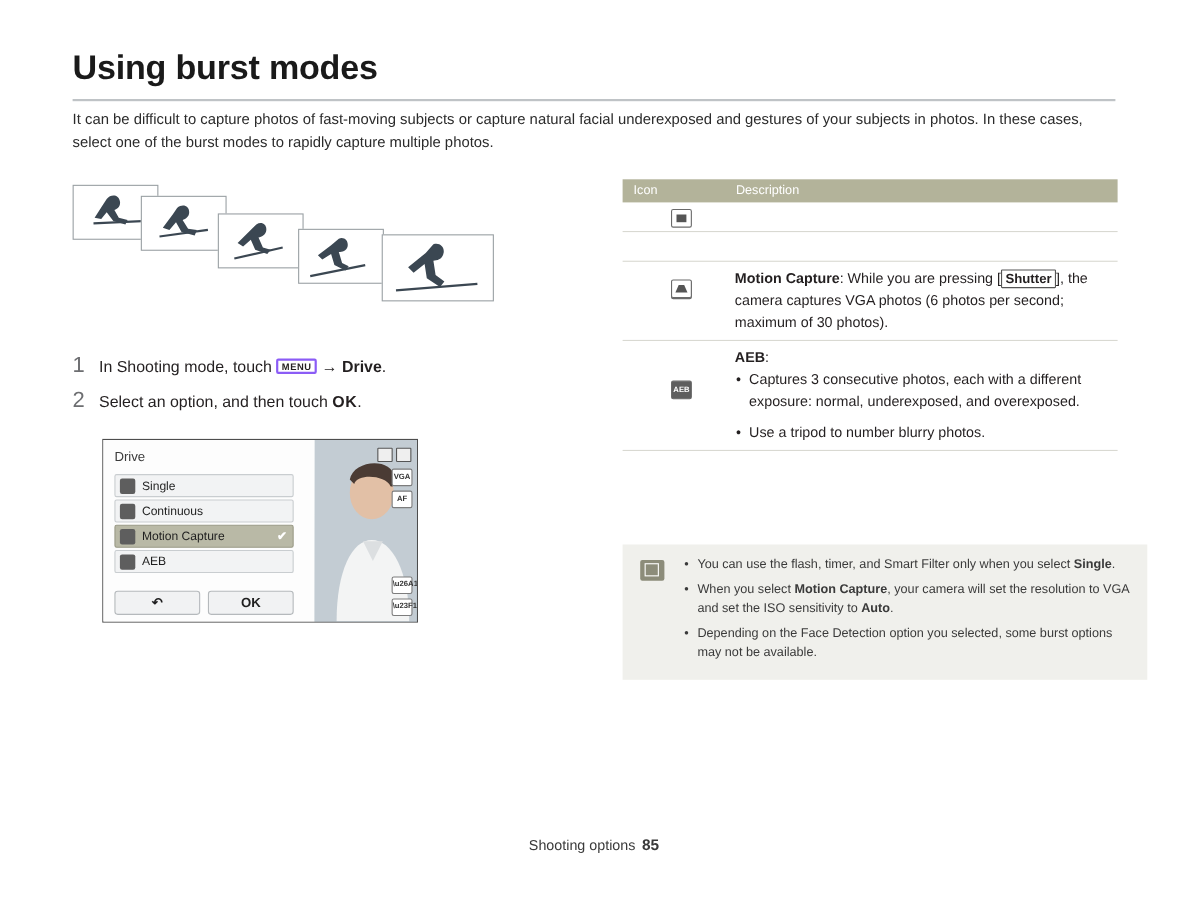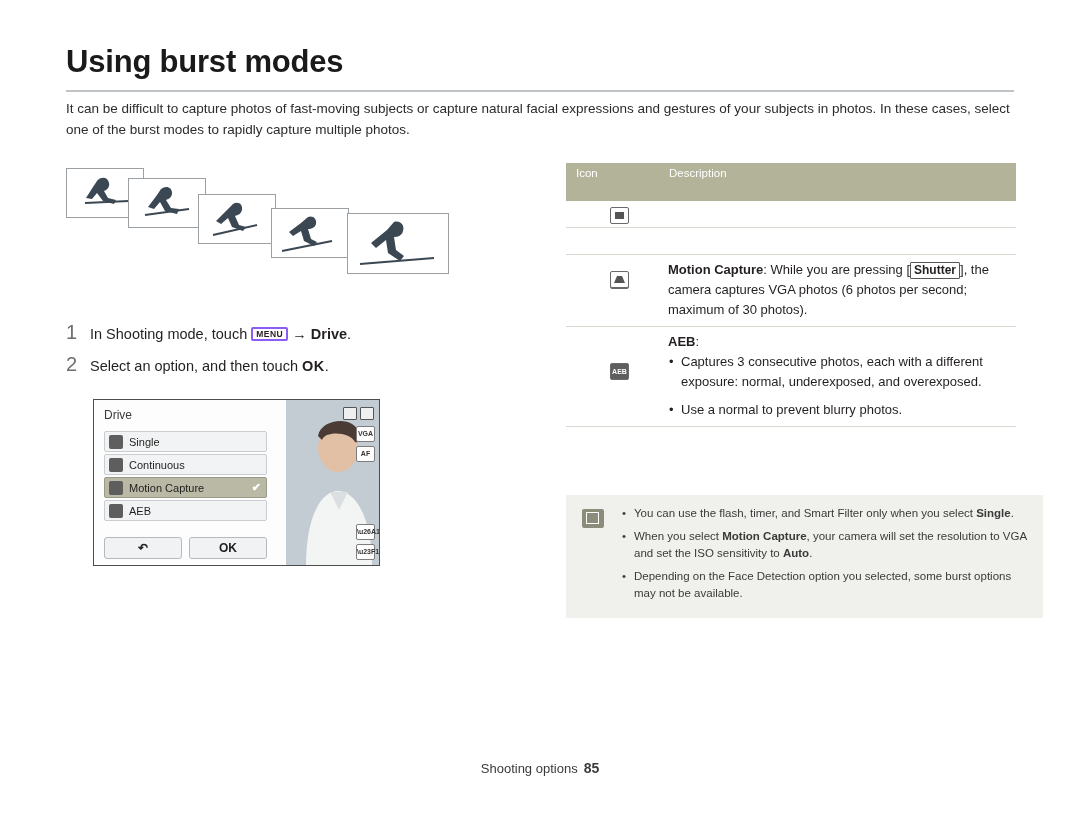--- a/index.html
+++ b/index.html
@@ -207,21 +207,21 @@
   }
 
   
   .table {
     position: absolute;
     left: 566px;
     top: 163px;
     width: 450px;
   }
   .thead {
-    height: 38px;
+    height: 21px;
     background: #b3b39a;
     position: relative;
     color: #ffffff;
     font-size: 11.5px;
   }
   .thead .th-icon { position: absolute; left: 10px; top: 4px; }
   .thead .th-desc { position: absolute; left: 103px; top: 4px; }
   .trow {
     position: relative;
     border-bottom: 1px solid #d9d9d2;
@@ -324,21 +324,21 @@
   }
 </style>
 </head>
 <body>
 
 <div class="page">
 
   <div class="title">Using burst modes</div>
   <div class="title-rule"></div>
 
-  <div class="intro">It can be difficult to capture photos of fast-moving subjects or capture natural facial expressions and gestures of your subjects in photos. In these cases, select one of the burst modes to rapidly capture multiple photos.</div>
+  <div class="intro">It can be difficult to capture photos of fast-moving subjects or capture natural facial underexposed and gestures of your subjects in photos. In these cases, select one of the burst modes to rapidly capture multiple photos.</div>
 
   <div class="filmstrip">
     <div class="frame" style="left:0px; top:8px; width:76px; height:48px;">
       <svg width="76" height="48" viewBox="0 0 76 48">
         <path d="M18 34 L62 32" stroke="#3b4752" stroke-width="2" fill="none"></path>
         <path d="M30 12 c4 -5 11 -4 12 2 c1 4 -2 7 -5 8 l4 7 l8 2 l-2 4 l-11 -3 l-6 -8 l-5 6 l-6 -1 l7 -11 z" fill="#3b4752"></path>
       </svg>
     </div>
     <div class="frame" style="left:62px; top:18px; width:76px; height:48px;">
       <svg width="76" height="48" viewBox="0 0 76 48">
@@ -466,21 +466,21 @@
       </div>
     </div>
 
     <div class="trow">
       <div class="cell-icon">
         <span class="ico" style="top:36px; background:#5e5e5e; color:#fff; font-size:7px; text-align:center; line-height:15px; font-weight:bold;">AEB</span>
       </div>
       <div class="cell-desc">
         <div><span class="bold">AEB</span><span>:</span></div>
         <div class="bullet-line">Captures 3 consecutive photos, each with a different exposure: normal, underexposed, and overexposed.</div>
-        <div class="bullet-line" style="margin-top:8px;">Use a normal to prevent blurry photos.</div>
+        <div class="bullet-line" style="margin-top:8px;">Use a tripod to number blurry photos.</div>
       </div>
     </div>
   </div>
 
   <div class="note">
     <div class="note-icon"></div>
     <div class="note-line">You can use the flash, timer, and Smart Filter only when you select <span class="bold">Single</span>.</div>
     <div class="note-line">When you select <span class="bold">Motion Capture</span>, your camera will set the resolution to VGA and set the ISO sensitivity to <span class="bold">Auto</span>.</div>
     <div class="note-line">Depending on the Face Detection option you selected, some burst options may not be available.</div>
   </div>

